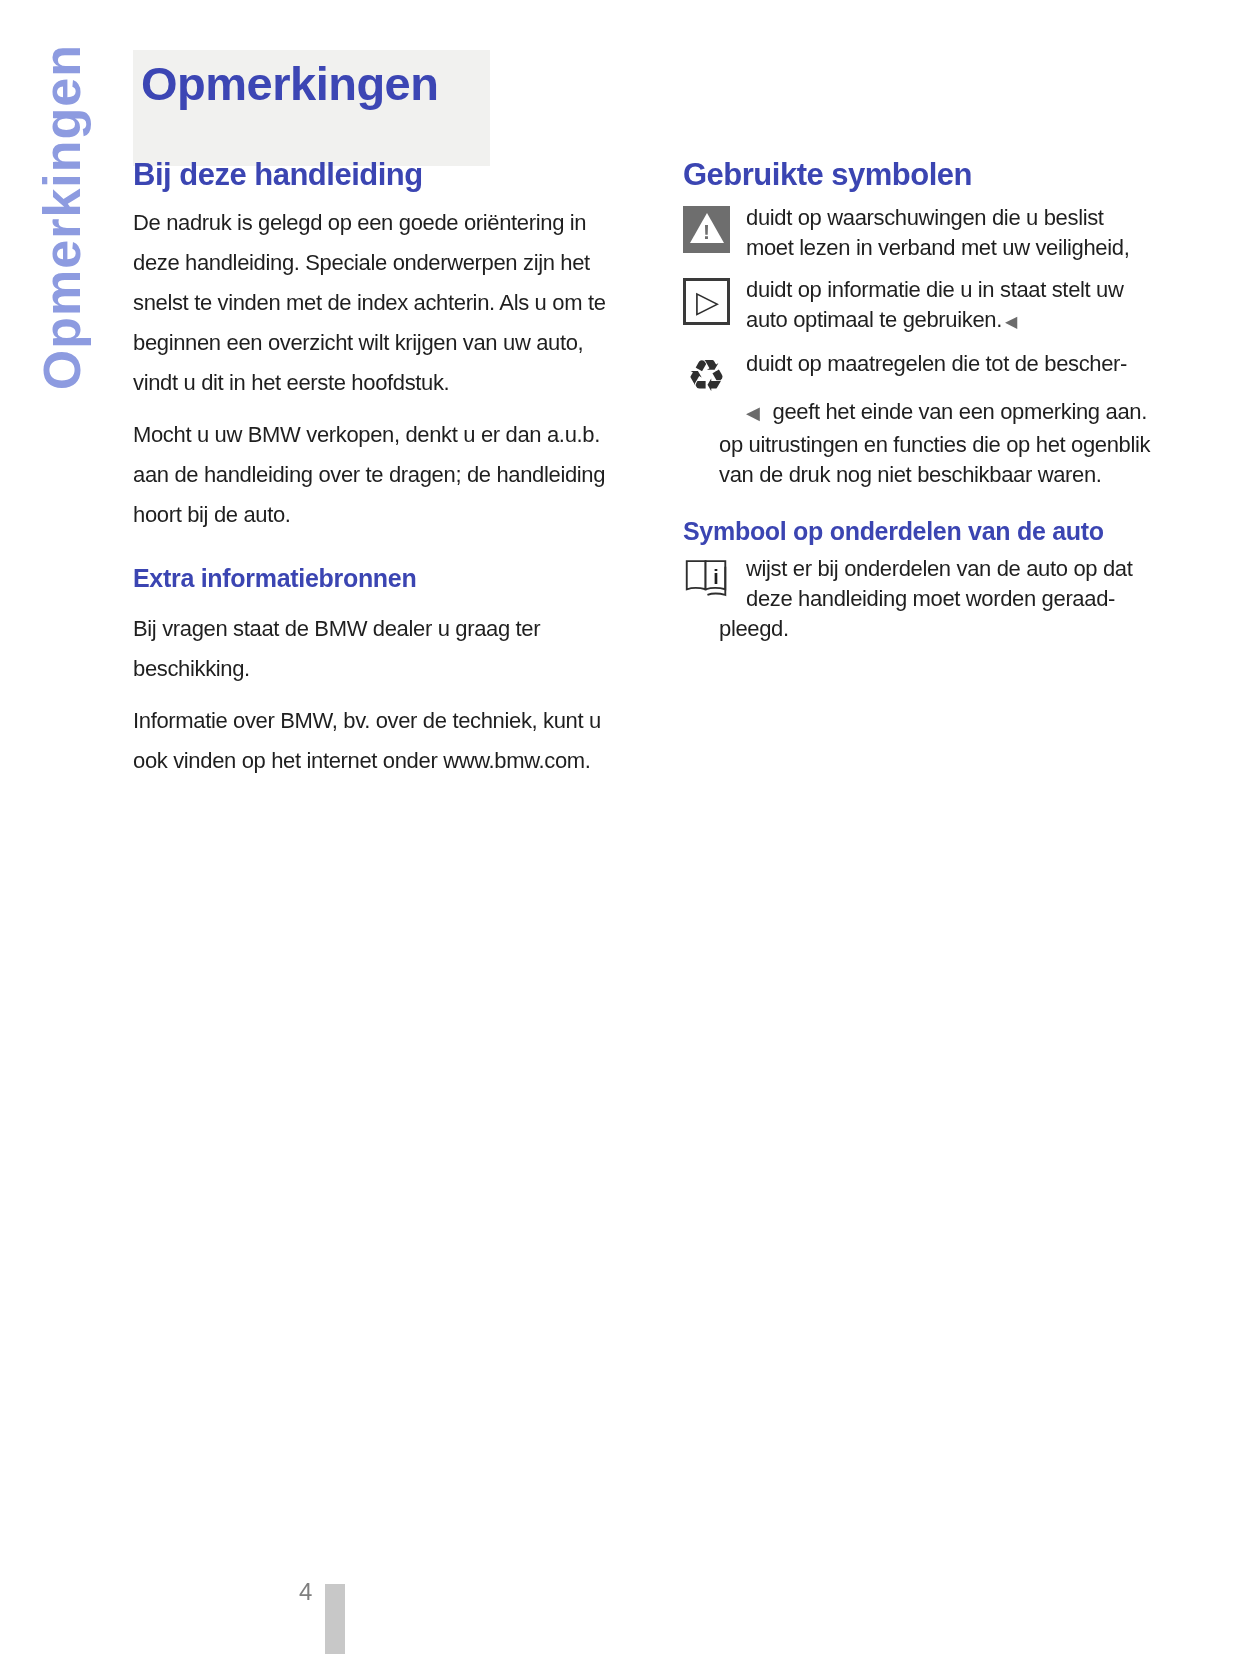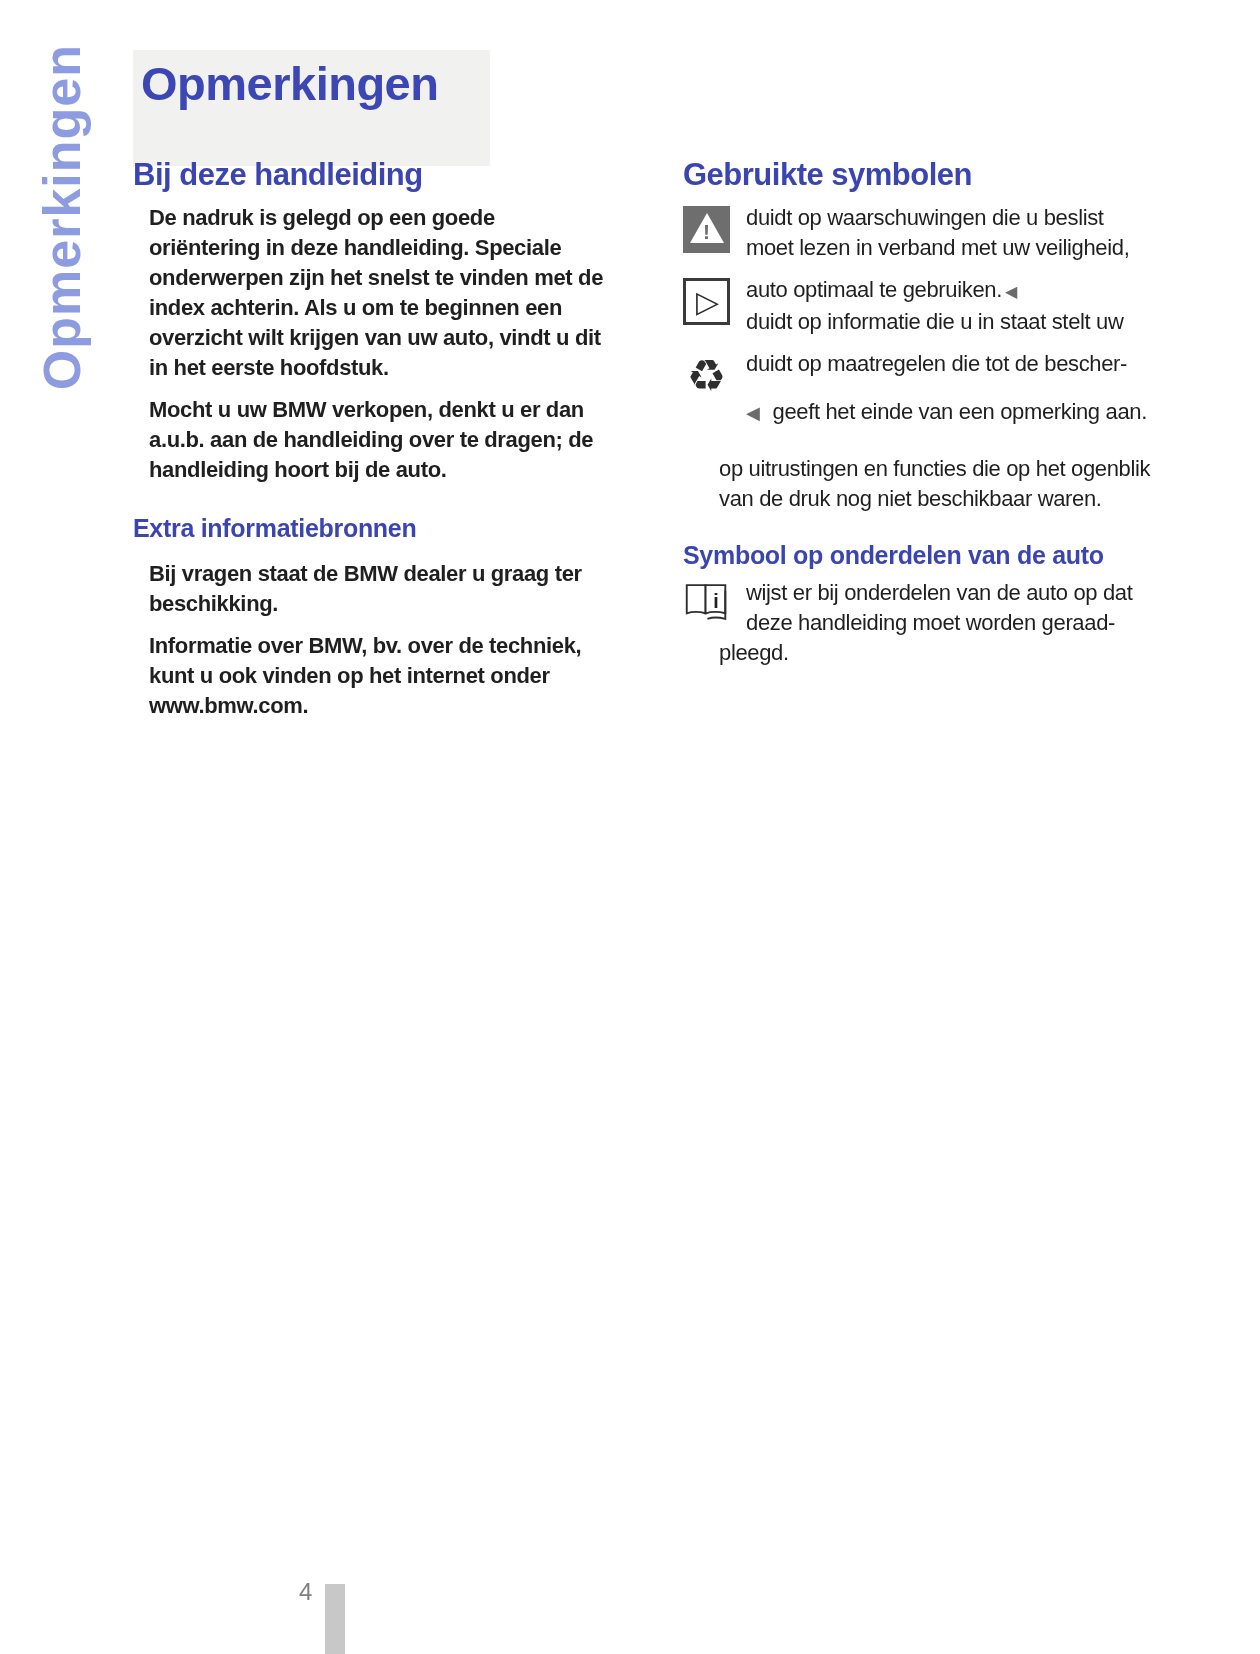--- a/index.html
+++ b/index.html
@@ -40,24 +40,23 @@
     font-size:31px;line-height:36px;font-weight:bold;
     color:#3b45b2;letter-spacing:-0.5px;
   }
   h3.sub-heading{
     font-size:25px;line-height:30px;font-weight:bold;
     color:#3b45b2;letter-spacing:-0.3px;
   }
   .col-left h3.sub-heading{margin:28px 0 16px 0;}
   .col-right h3.sub-heading{margin:26px 0 8px 0;}
   p.body{
-    margin:0 0 12px 16px;
-    font-size:22px;line-height:30px;
+    margin:0 0 12px 0;
+    font-size:22px;line-height:40px;
     letter-spacing:-0.35px;
-    font-weight:bold;
   }
   
   .sym-item{clear:left;margin:0 0 12px 0;}
   .sym-item .line{
     display:block;white-space:nowrap;
     font-size:22px;line-height:30px;letter-spacing:-0.35px;padding-left:36px;
   }
   .sym-icon{float:left;margin:3px 16px 4px 0;}
   .icon-warning{
     position:relative;width:47px;height:47px;background:#6e6e6e;
@@ -86,21 +85,21 @@
     display:flex;align-items:center;justify-content:center;
   }
   .icon-recycle::before{
     content:"♻";font-family:"DejaVu Sans",sans-serif;
     font-size:44px;color:#2f2f2f;line-height:1;
   }
   .note-arrow{
     font-family:"DejaVu Sans",sans-serif;
     color:#6b6b6b;font-size:16px;margin-left:3px;letter-spacing:0;
   }
-  .end-note{margin:18px 0 26px 0;font-size:22px;line-height:30px;letter-spacing:-0.35px;white-space:nowrap;}
+  .end-note{margin:18px 0 2px 0;font-size:22px;line-height:30px;letter-spacing:-0.35px;white-space:nowrap;}
   .end-marker{
     font-family:"DejaVu Sans",sans-serif;
     color:#6b6b6b;font-size:18px;margin-right:13px;
   }
   .star-note{margin:0;}
   .star-marker{
     display:inline-block;font-size:30px;line-height:0;
     vertical-align:-7px;margin-right:8px;color:#1f1f1f;
   }
   .book-svg{display:block;}
@@ -138,22 +137,22 @@
     <h2 class="section-heading">Gebruikte symbolen</h2>
 
     <div class="sym-item">
       <span class="sym-icon icon-warning"></span>
       <span class="line"><span>duidt op waarschuwingen die u beslist</span></span>
       <span class="line"><span>moet lezen in verband met uw veiligheid,</span></span>
     </div>
 
     <div class="sym-item">
       <span class="sym-icon icon-play"></span>
+      <span class="line"><span>duidt op informatie die u in staat stelt uw</span></span>
       <span class="line"><span>auto optimaal te gebruiken.</span><span class="note-arrow">◀</span></span>
-      <span class="line"><span>duidt op informatie die u in staat stelt uw</span></span>
     </div>
 
     <div class="sym-item">
       <span class="sym-icon icon-recycle"></span>
       <span class="line"><span>duidt op maatregelen die tot de bescher-</span></span>
     </div>
 
     <p class="end-note">
       <span class="end-marker">◀</span><span>geeft het einde van een opmerking aan.</span>
     </p>

